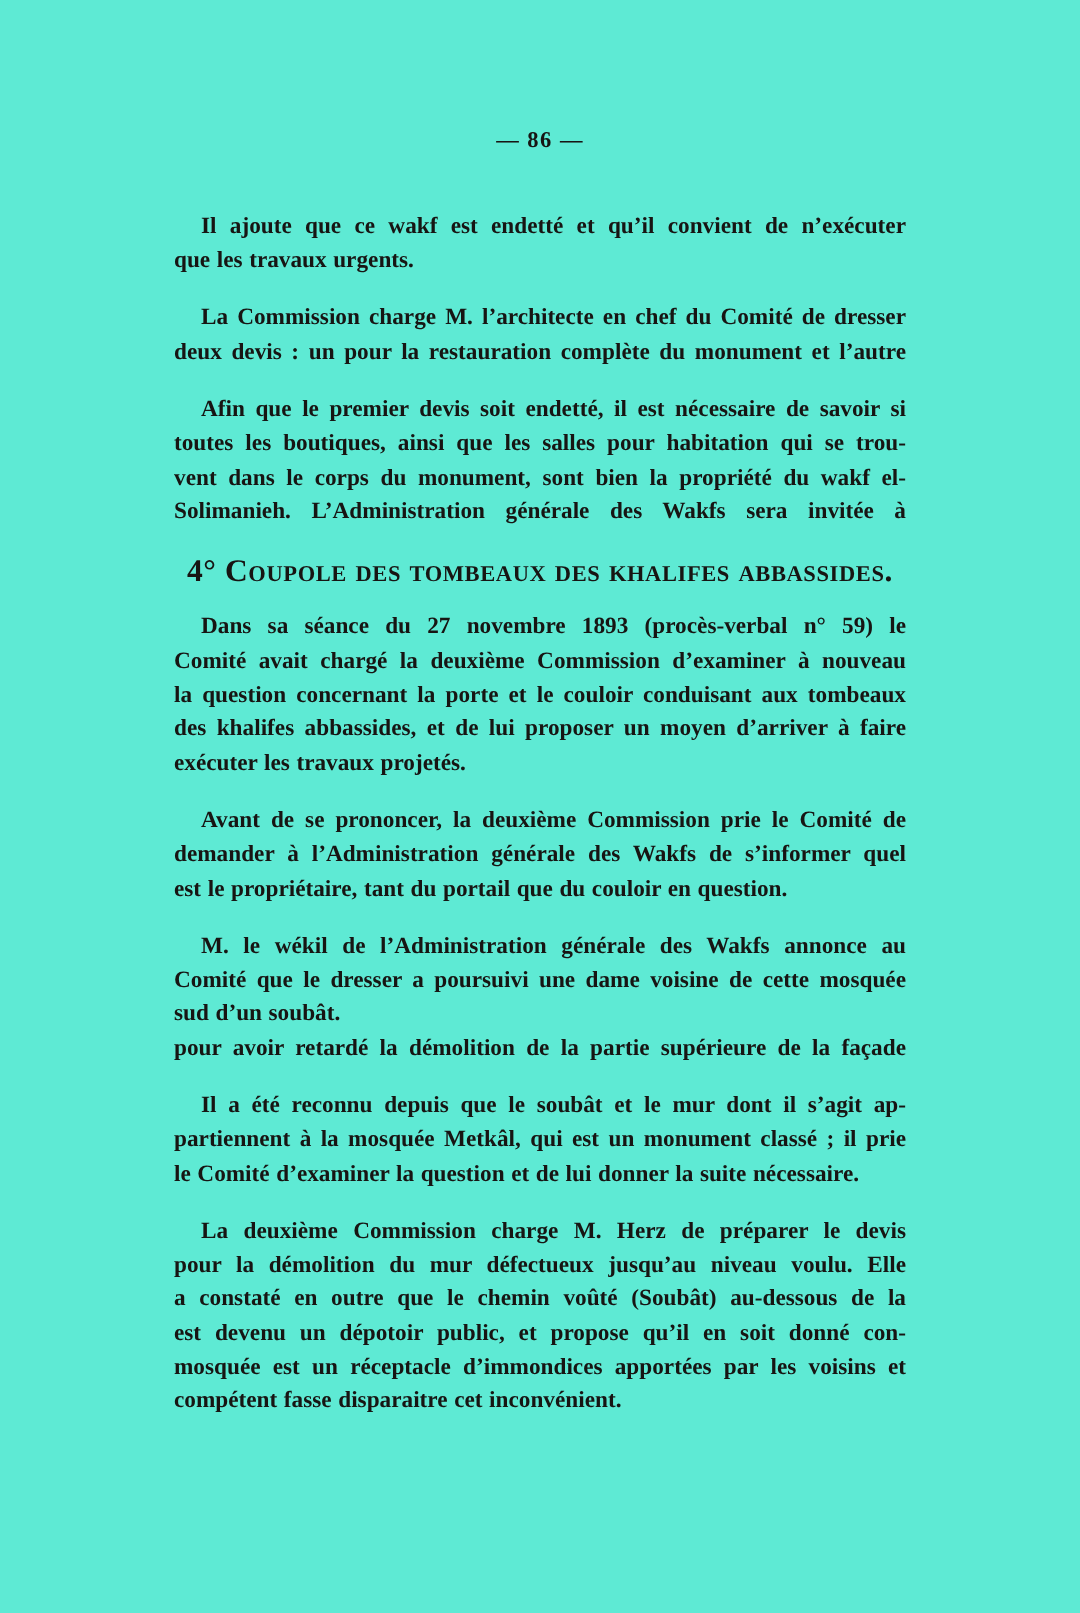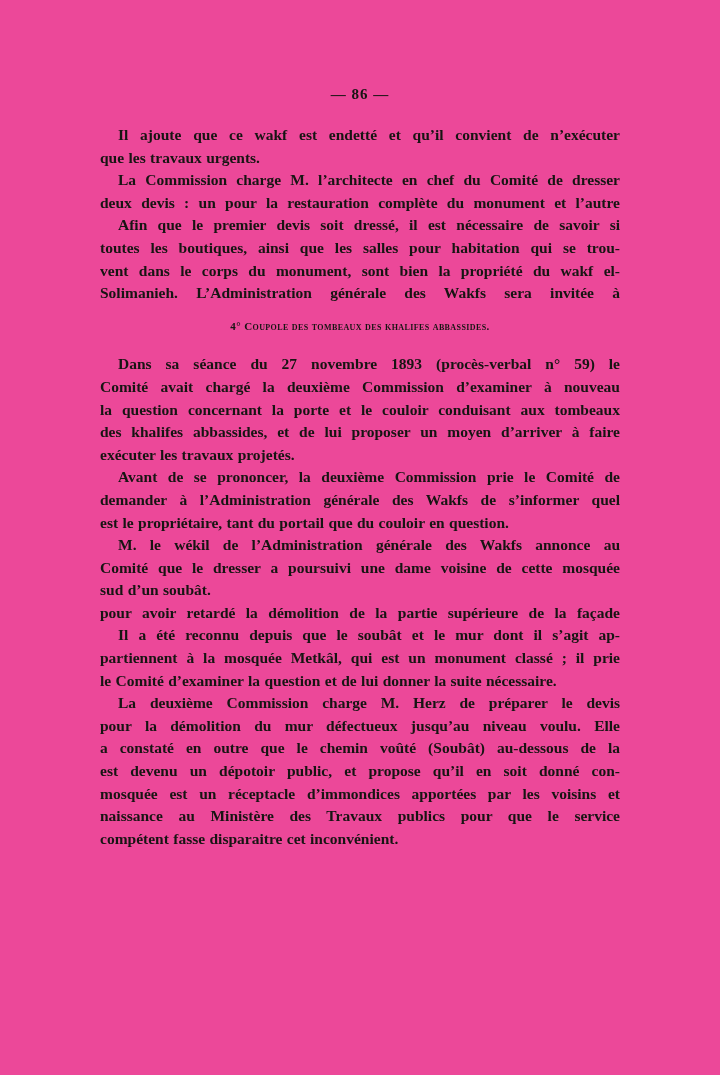--- a/index.html
+++ b/index.html
@@ -5,21 +5,21 @@
 <style>
   html, body {
     margin: 0;
     padding: 0;
     background: #ffffff;
   }
   .page {
     position: relative;
     width: 720px;
     height: 1075px;
-    background: #ec4899;
+    background: #5eead4;
     font-family: "Liberation Serif", "DejaVu Serif", serif;
     font-weight: 700;
     color: #171513;
     overflow: hidden;
   }
   .pagenum {
     position: absolute;
     top: 86px;
     left: 0;
     width: 100%;
@@ -27,40 +27,40 @@
     font-size: 15px;
     letter-spacing: 1px;
   }
   .content {
     position: absolute;
     left: 100px;
     top: 124px;
     width: 520px;
   }
   .para {
-    margin: 0;
+    margin: 16px;
     padding: 0;
   }
   .line {
     display: block;
     font-size: 15.5px;
     line-height: 22.6px;
     text-align: justify;
     text-align-last: justify;
     word-spacing: 0.5px;
   }
   .line.first {
     text-indent: 18px;
   }
   .line.last {
     text-align-last: left;
   }
   .heading {
     margin: 10px 0 16px 0;
-    font-size: 11px;
+    font-size: 21px;
     line-height: 22.6px;
     font-weight: 700;
     font-variant: small-caps;
     letter-spacing: 0.4px;
     text-align: center;
   }
 </style>
 </head>
 <body>
 
@@ -74,21 +74,21 @@
       <span class="line first">Il ajoute que ce wakf est endetté et qu’il convient de n’exécuter</span>
       <span class="line last">que les travaux urgents.</span>
     </p>
 
     <p class="para">
       <span class="line first">La Commission charge M. l’architecte en chef du Comité de dresser</span>
       <span class="line">deux devis : un pour la restauration complète du monument et l’autre</span>
     </p>
 
     <p class="para">
-      <span class="line first">Afin que le premier devis soit dressé, il est nécessaire de savoir si</span>
+      <span class="line first">Afin que le premier devis soit endetté, il est nécessaire de savoir si</span>
       <span class="line">toutes les boutiques, ainsi que les salles pour habitation qui se trou-</span>
       <span class="line">vent dans le corps du monument, sont bien la propriété du wakf el-</span>
       <span class="line">Solimanieh. L’Administration générale des Wakfs sera invitée à</span>
     </p>
 
     <h2 class="heading">4° Coupole des tombeaux des khalifes abbassides.</h2>
 
     <p class="para">
       <span class="line first">Dans sa séance du 27 novembre 1893 (procès-verbal n° 59) le</span>
       <span class="line">Comité avait chargé la deuxième Commission d’examiner à nouveau</span>
@@ -116,19 +116,18 @@
       <span class="line">partiennent à la mosquée Metkâl, qui est un monument classé ; il prie</span>
       <span class="line last">le Comité d’examiner la question et de lui donner la suite nécessaire.</span>
     </p>
 
     <p class="para">
       <span class="line first">La deuxième Commission charge M. Herz de préparer le devis</span>
       <span class="line">pour la démolition du mur défectueux jusqu’au niveau voulu. Elle</span>
       <span class="line">a constaté en outre que le chemin voûté (Soubât) au-dessous de la</span>
       <span class="line">est devenu un dépotoir public, et propose qu’il en soit donné con-</span>
       <span class="line">mosquée est un réceptacle d’immondices apportées par les voisins et</span>
-      <span class="line">naissance au Ministère des Travaux publics pour que le service</span>
       <span class="line last">compétent fasse disparaitre cet inconvénient.</span>
     </p>
 
   </div>
 
 </main>
 
 </body></html>

